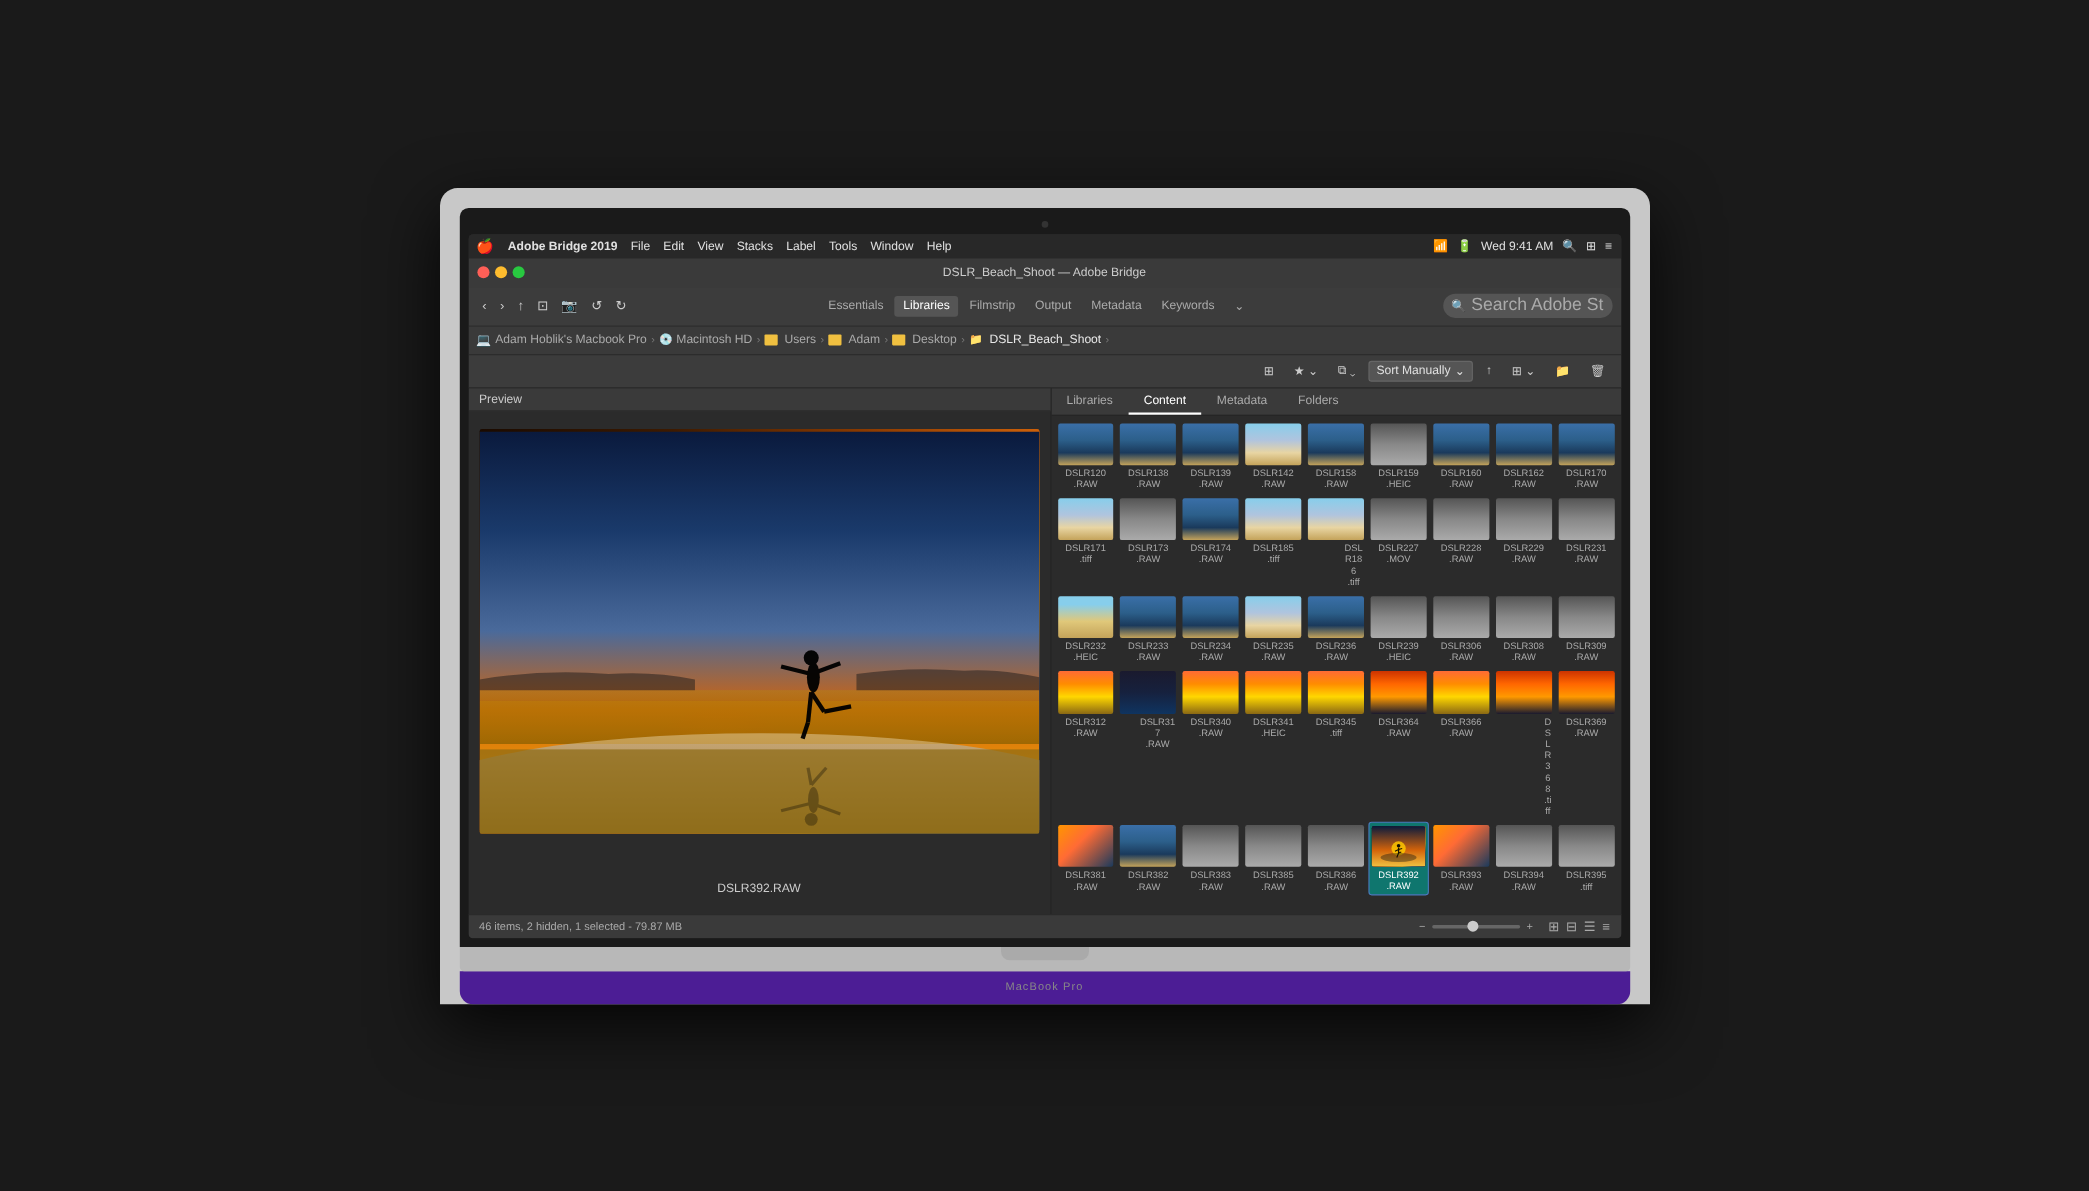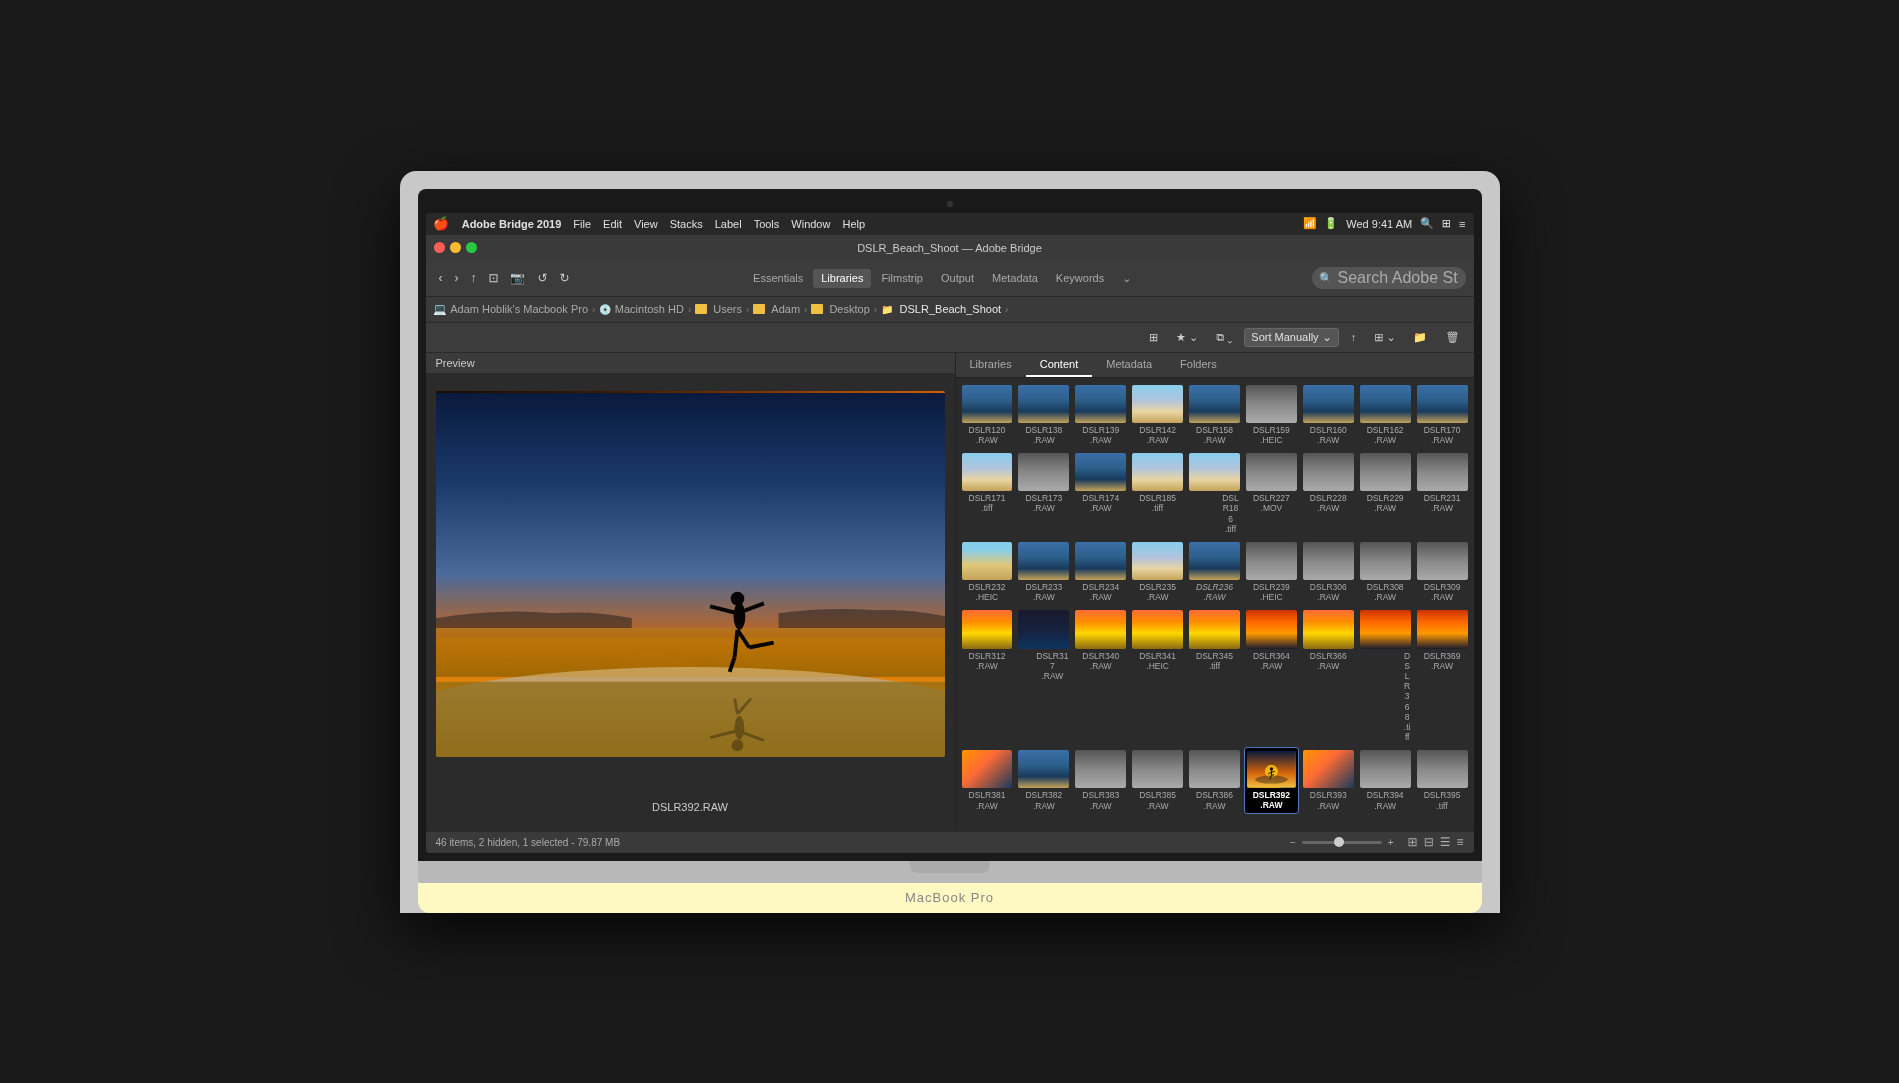--- a/index.html
+++ b/index.html
@@ -318,21 +318,21 @@
     .thumbnail-grid::-webkit-scrollbar-thumb { background: #555; border-radius: 3px; }
 
     .thumb-item {
       display: flex;
       flex-direction: column;
       align-items: center;
       padding: 3px 2px;
       cursor: pointer;
       border-radius: 3px;
     }
-    .thumb-item.selected { background: #000000; border: 1px solid #4a7abd; font-weight: bold; }
+    .thumb-item.selected { background: #0f766e; border: 1px solid #4a7abd; }
 
     .thumb-img {
       width: 100%;
       aspect-ratio: 4/3;
       border-radius: 2px;
       overflow: hidden;
       position: relative;
     }
 
     .thumb-label {
@@ -396,27 +396,27 @@
       background: #b8b8b8;
       height: 22px;
       border-radius: 0 0 4px 4px;
       display: flex;
       align-items: center;
       justify-content: center;
       position: relative;
     }
 
     .laptop-chin {
-      background: #fef9c3;
+      background: #4c1d95;
       height: 30px;
       border-radius: 0 0 12px 12px;
       display: flex;
       align-items: center;
       justify-content: center;
-      font-size: 13px;
+      font-size: 10px;
       color: #888;
       font-weight: 500;
       letter-spacing: 1px;
     }
 
     .notch {
       width: 80px;
       height: 12px;
       background: #aaa;
       border-radius: 0 0 8px 8px;
@@ -768,21 +768,21 @@
                 <div class="thumb-label" style="white-space: pre-wrap;">DSLR234
 .RAW</div>
               </div>
               <div class="thumb-item">
                 <div class="thumb-img" style="background: linear-gradient(rgb(135, 206, 235) 0%, rgb(176, 196, 222) 40%, rgb(232, 213, 163) 70%, rgb(196, 163, 90) 100%);"></div>
                 <div class="thumb-label" style="white-space: pre-wrap;">DSLR235
 .RAW</div>
               </div>
               <div class="thumb-item">
                 <div class="thumb-img" style="background: linear-gradient(rgb(58, 111, 168) 0%, rgb(44, 95, 138) 40%, rgb(26, 58, 92) 70%, rgb(196, 163, 90) 100%);"></div>
-                <div class="thumb-label" style="white-space: pre-wrap; font-style: italic;">DSLR236
+                <div class="thumb-label" style="white-space: pre-wrap;">DSLR236
 .RAW</div>
               </div>
               <div class="thumb-item">
                 <div class="thumb-img" style="background: linear-gradient(rgb(85, 85, 85) 0%, rgb(136, 136, 136) 50%, rgb(170, 170, 170) 100%);"></div>
                 <div class="thumb-label" style="white-space: pre-wrap;">DSLR239
 .HEIC</div>
               </div>
               <div class="thumb-item">
                 <div class="thumb-img" style="background: linear-gradient(rgb(85, 85, 85) 0%, rgb(136, 136, 136) 50%, rgb(170, 170, 170) 100%);"></div>
                 <div class="thumb-label" style="white-space: pre-wrap;">DSLR306

